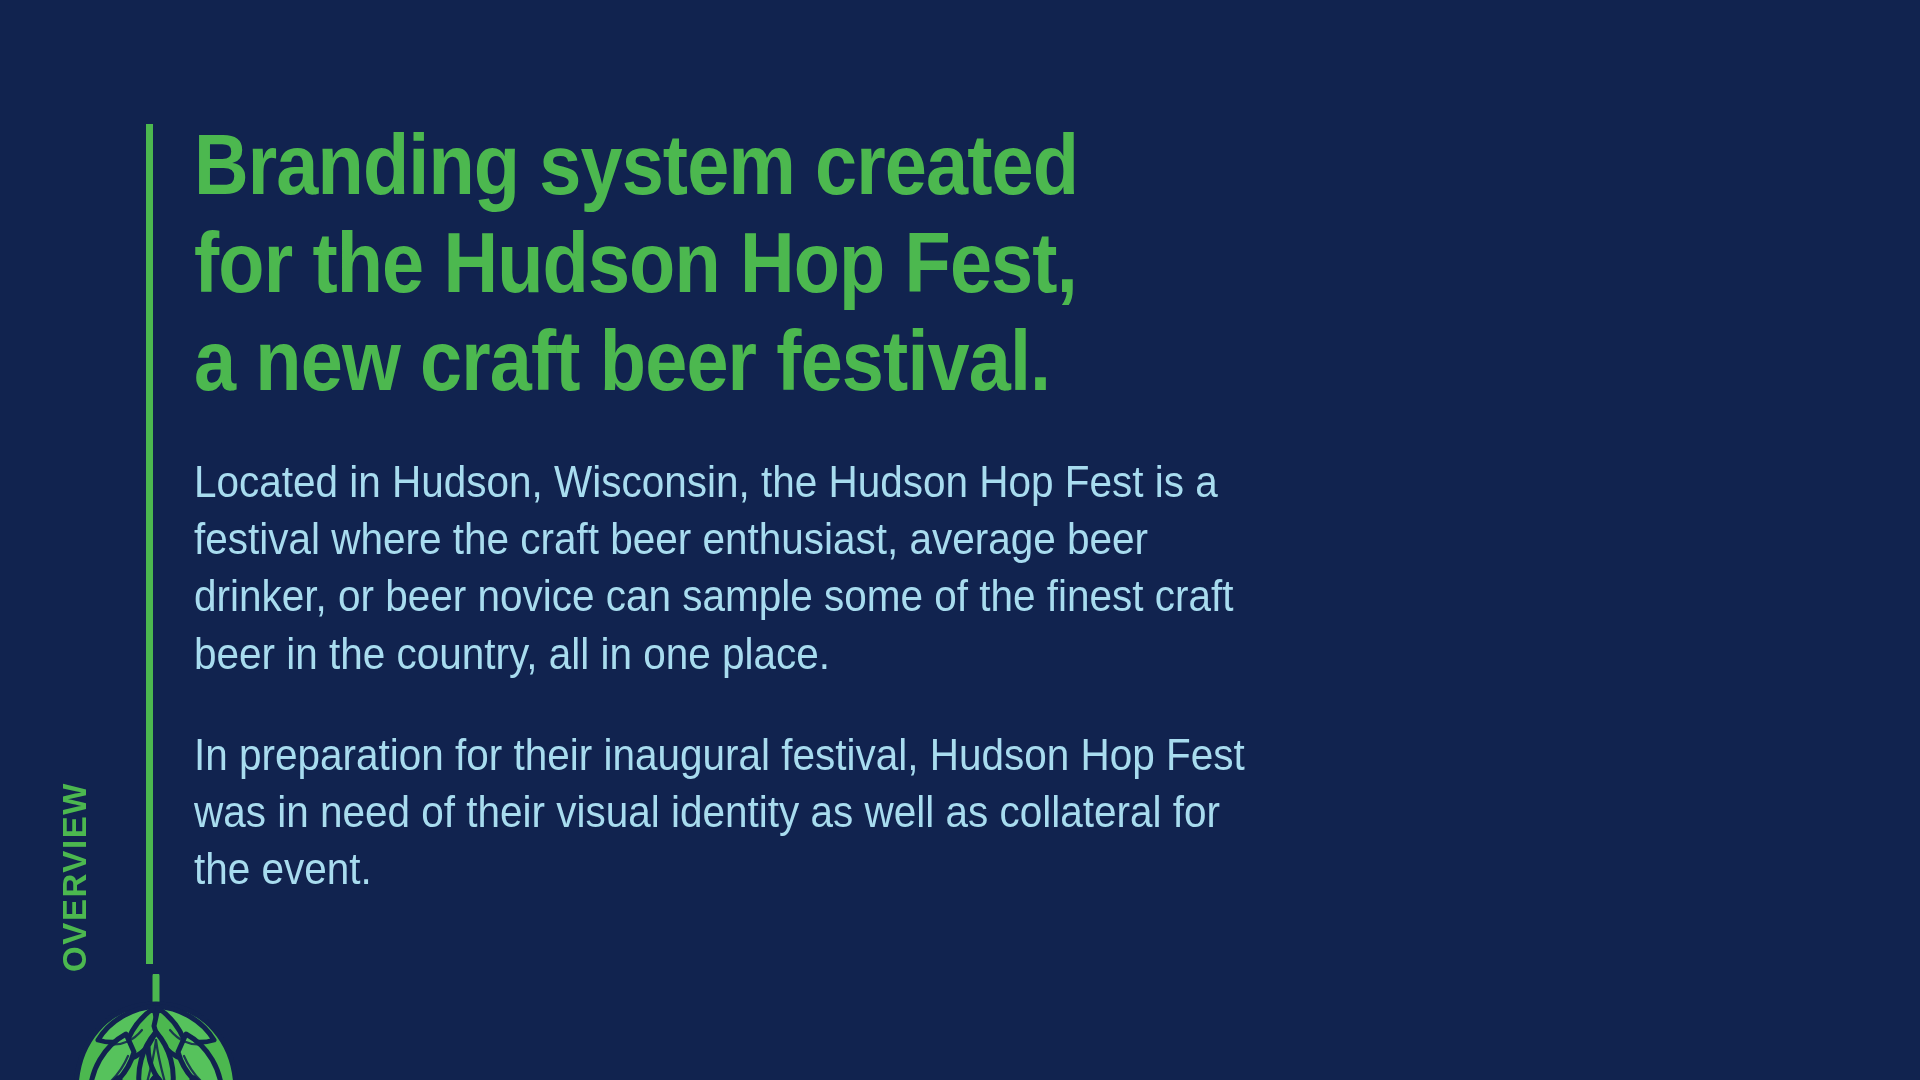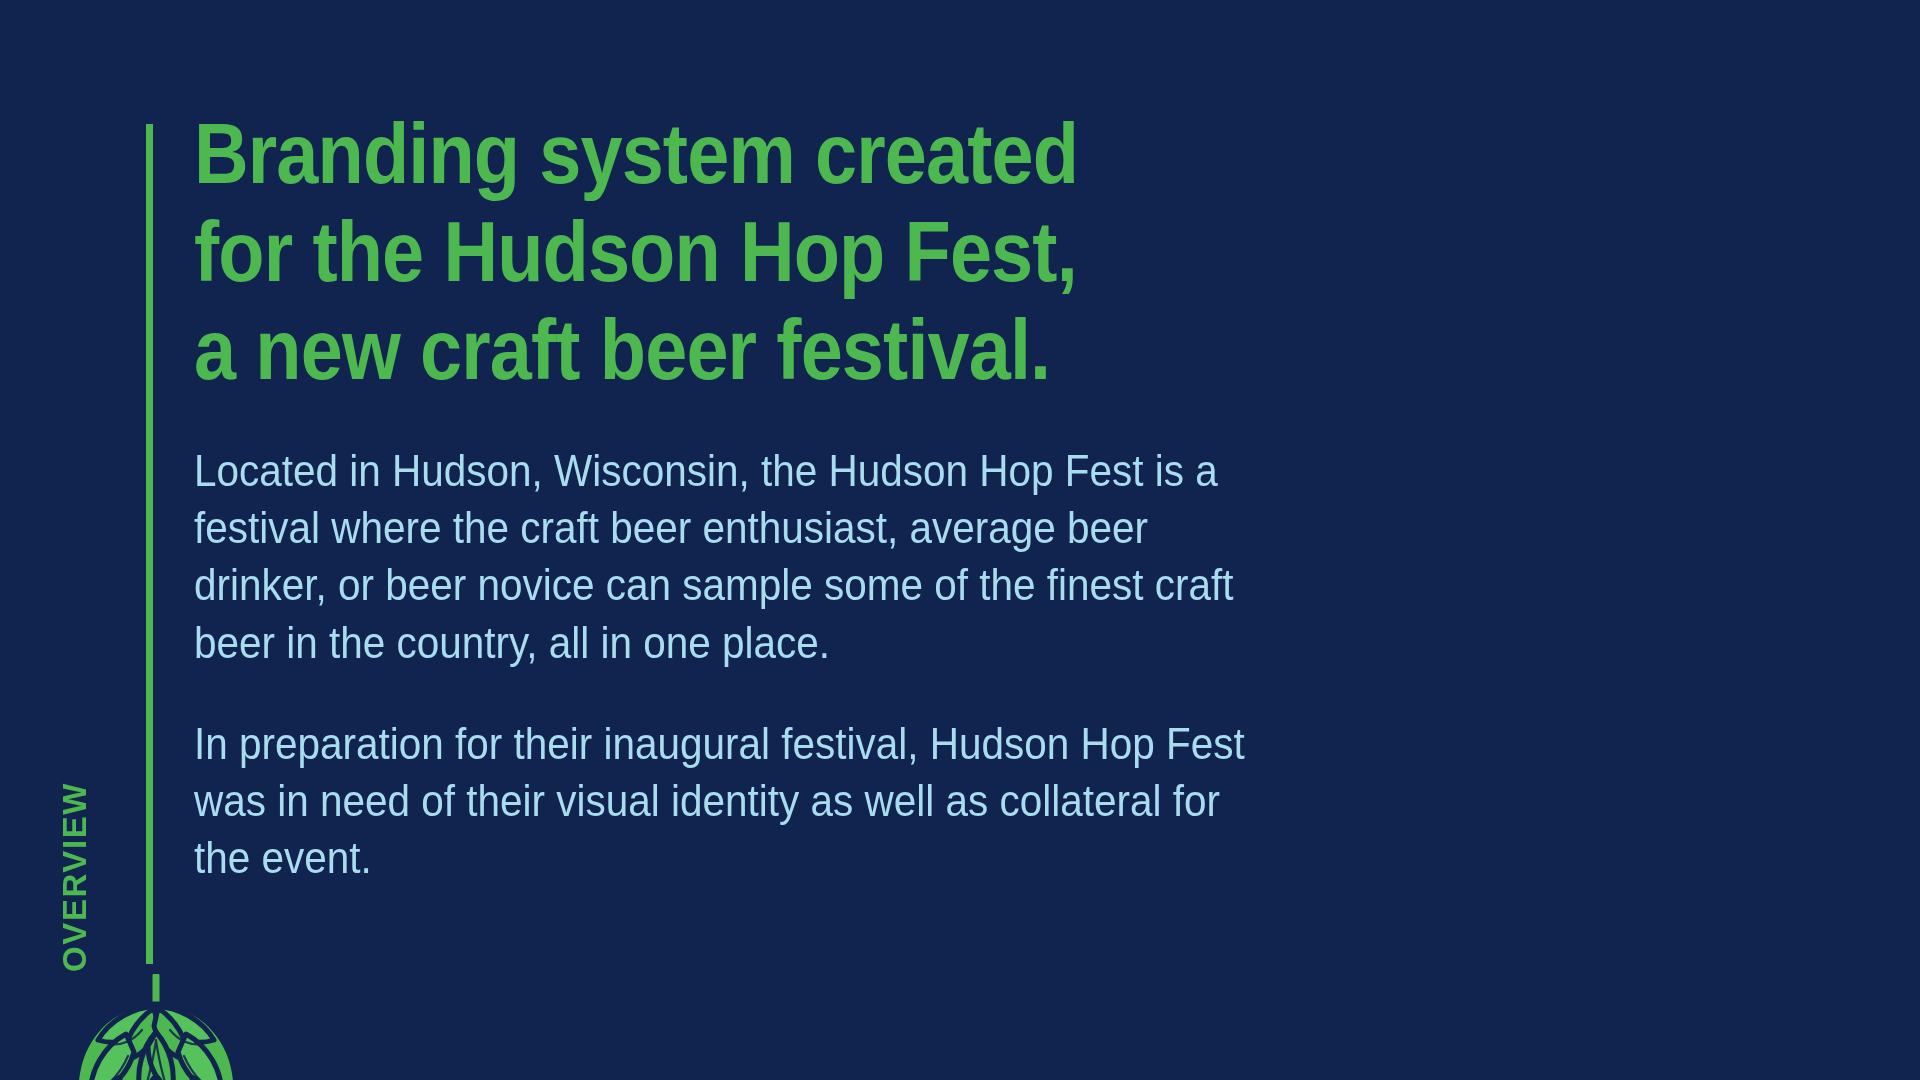--- a/index.html
+++ b/index.html
@@ -57,21 +57,21 @@
     font-stretch: condensed;
     white-space: nowrap;
     font-family: "Liberation Sans Narrow", "Liberation Sans", sans-serif;
     text-transform: uppercase;
   }
 
   
   .content {
     position: absolute;
     left: 194px;
-    top: 104px;
+    top: 115px;
     width: 1180px;
   }
 
   .headline {
     color: #4cb84f;
     font-weight: bold;
     font-size: 86px;
     line-height: 1.14;
     letter-spacing: -1px;
     margin: 0 0 44px 0;

